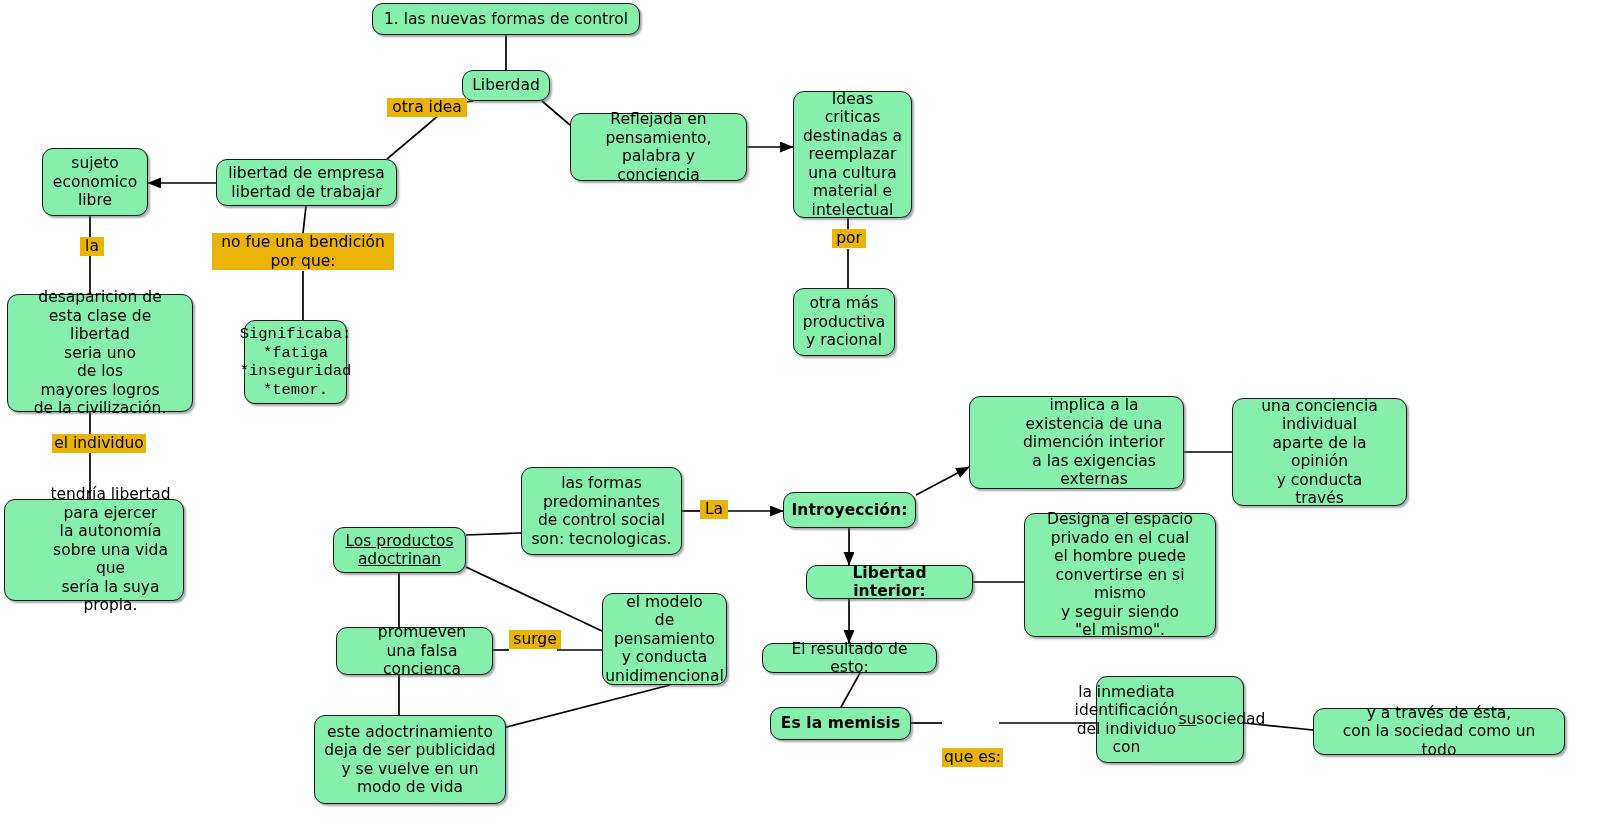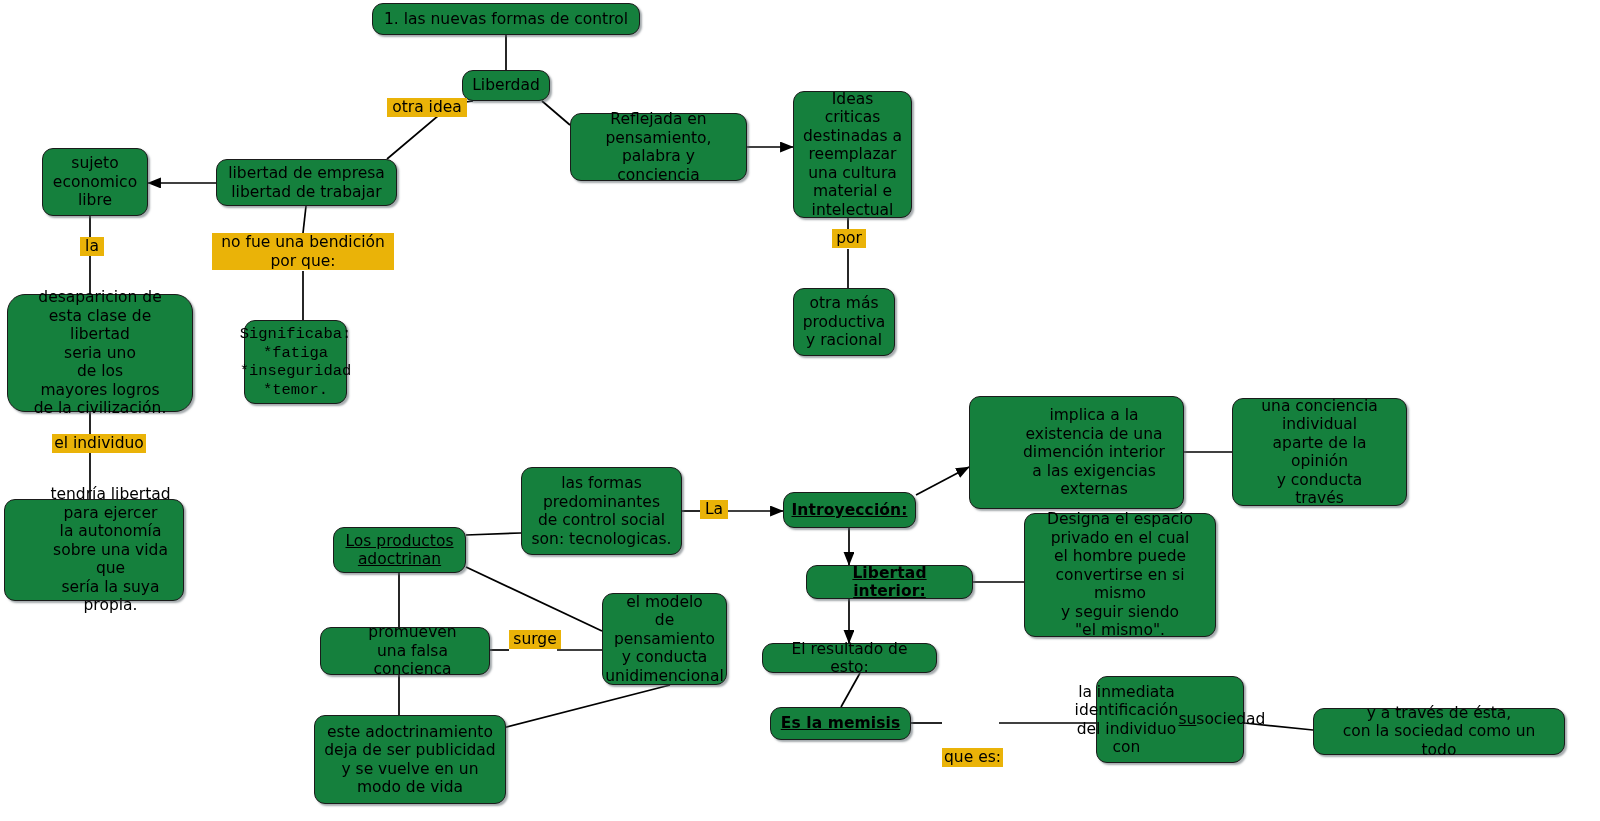--- a/index.html
+++ b/index.html
@@ -20,39 +20,38 @@
     position: absolute;
     left: 0;
     top: 0;
     width: 1600px;
     height: 821px;
     pointer-events: none;
   }
   .node {
     position: absolute;
     box-sizing: border-box;
-    background: #15803d;
+    background: #86efac;
     border: 1.6px solid #1b1b1b;
     border-radius: 11px;
     box-shadow: 2px 2px 2px rgba(90,100,105,0.55);
     color: #000000;
     font-size: 15.5px;
     line-height: 18.5px;
     text-align: center;
     display: flex;
     align-items: center;
     justify-content: center;
     padding: 3px 9px;
     white-space: pre-line;
     z-index: 3;
   }
   .node.bold {
     font-weight: bold;
     letter-spacing: 0.1px;
-    text-decoration: underline;
   }
   .linklabel {
     position: absolute;
     color: #000000;
     font-size: 15.5px;
     line-height: 18.5px;
     text-align: center;
     background: #eab308;
     white-space: pre-line;
     z-index: 4;
@@ -105,21 +104,21 @@
       </g>
   </svg>
   <div id="node-layer">
       <div class="node" style="left: 372px; top: 3px; width: 268px; height: 32px;">1. las nuevas formas de control</div>
       <div class="node" style="left: 462px; top: 70px; width: 88px; height: 31px;">Liberdad</div>
       <div class="node" style="left: 216px; top: 159px; width: 181px; height: 47px;">libertad de empresa
 libertad de trabajar</div>
       <div class="node" style="left: 42px; top: 148px; width: 106px; height: 68px;">sujeto
 economico
 libre</div>
-      <div class="node" style="left: 7px; top: 294px; width: 186px; height: 118px; border-radius: 18px;">desaparicion de
+      <div class="node" style="left: 7px; top: 294px; width: 186px; height: 118px;">desaparicion de
 esta clase de libertad
 seria uno
 de los
 mayores logros
 de la civilización.</div>
       <div class="node" style="left: 4px; top: 499px; width: 180px; height: 102px; padding-left: 42px;">tendría libertad
 para ejercer
 la autonomía
 sobre una vida que
 sería la suya propia.</div>
@@ -137,21 +136,21 @@
 material e
 intelectual</div>
       <div class="node" style="left: 793px; top: 288px; width: 102px; height: 68px;">otra más
 productiva
 y racional</div>
       <div class="node" style="left: 521px; top: 467px; width: 161px; height: 88px;">las formas
 predominantes
 de control social
 son: tecnologicas.</div>
       <div class="node bold" style="left: 783px; top: 492px; width: 133px; height: 36px;">Introyección:</div>
-      <div class="node" style="left: 969px; top: 396px; width: 215px; height: 113px; padding-left: 44px;">implica a la
+      <div class="node" style="left: 969px; top: 396px; width: 215px; height: 93px; padding-left: 44px;">implica a la
 existencia de una
 dimención interior
 a las exigencias externas</div>
       <div class="node" style="left: 1232px; top: 398px; width: 175px; height: 108px;">una conciencia
 individual
 aparte de la opinión
 y conducta
 través</div>
       <div class="node bold" style="left: 766px; top: 565px; width: 167px; height: 34px; margin-left: 40px;">Libertad interior:</div>
       <div class="node" style="left: 1024px; top: 513px; width: 192px; height: 124px;">Designa el espacio
@@ -160,21 +159,21 @@
 convertirse en si mismo
 y seguir siendo
 "el mismo".</div>
       <div class="node" style="left: 762px; top: 643px; width: 175px; height: 30px;">El resultado de esto:</div>
       <div class="node bold" style="left: 770px; top: 707px; width: 141px; height: 33px;">Es la memisis</div>
       <div class="node underline-su" style="left: 1096px; top: 676px; width: 148px; height: 87px;">la inmediata<br>identificación<br>del individuo<br>con <u>su</u> sociedad</div>
       <div class="node" style="left: 1313px; top: 708px; width: 252px; height: 47px;">y a través de ésta,
 con la sociedad como un todo</div>
       <div class="node" style="left: 333px; top: 527px; width: 133px; height: 46px; text-decoration: underline;">Los productos
 adoctrinan</div>
-      <div class="node" style="left: 320px; top: 627px; width: 170px; height: 48px; padding-left: 24px;">promueven
+      <div class="node" style="left: 336px; top: 627px; width: 157px; height: 48px; padding-left: 24px;">promueven
 una falsa concienca</div>
       <div class="node" style="left: 602px; top: 593px; width: 125px; height: 92px;">el modelo
 de pensamiento
 y conducta
 unidimencional</div>
       <div class="node" style="left: 314px; top: 715px; width: 192px; height: 89px;">este adoctrinamiento
 deja de ser publicidad
 y se vuelve en un
 modo de vida</div>
     </div>

